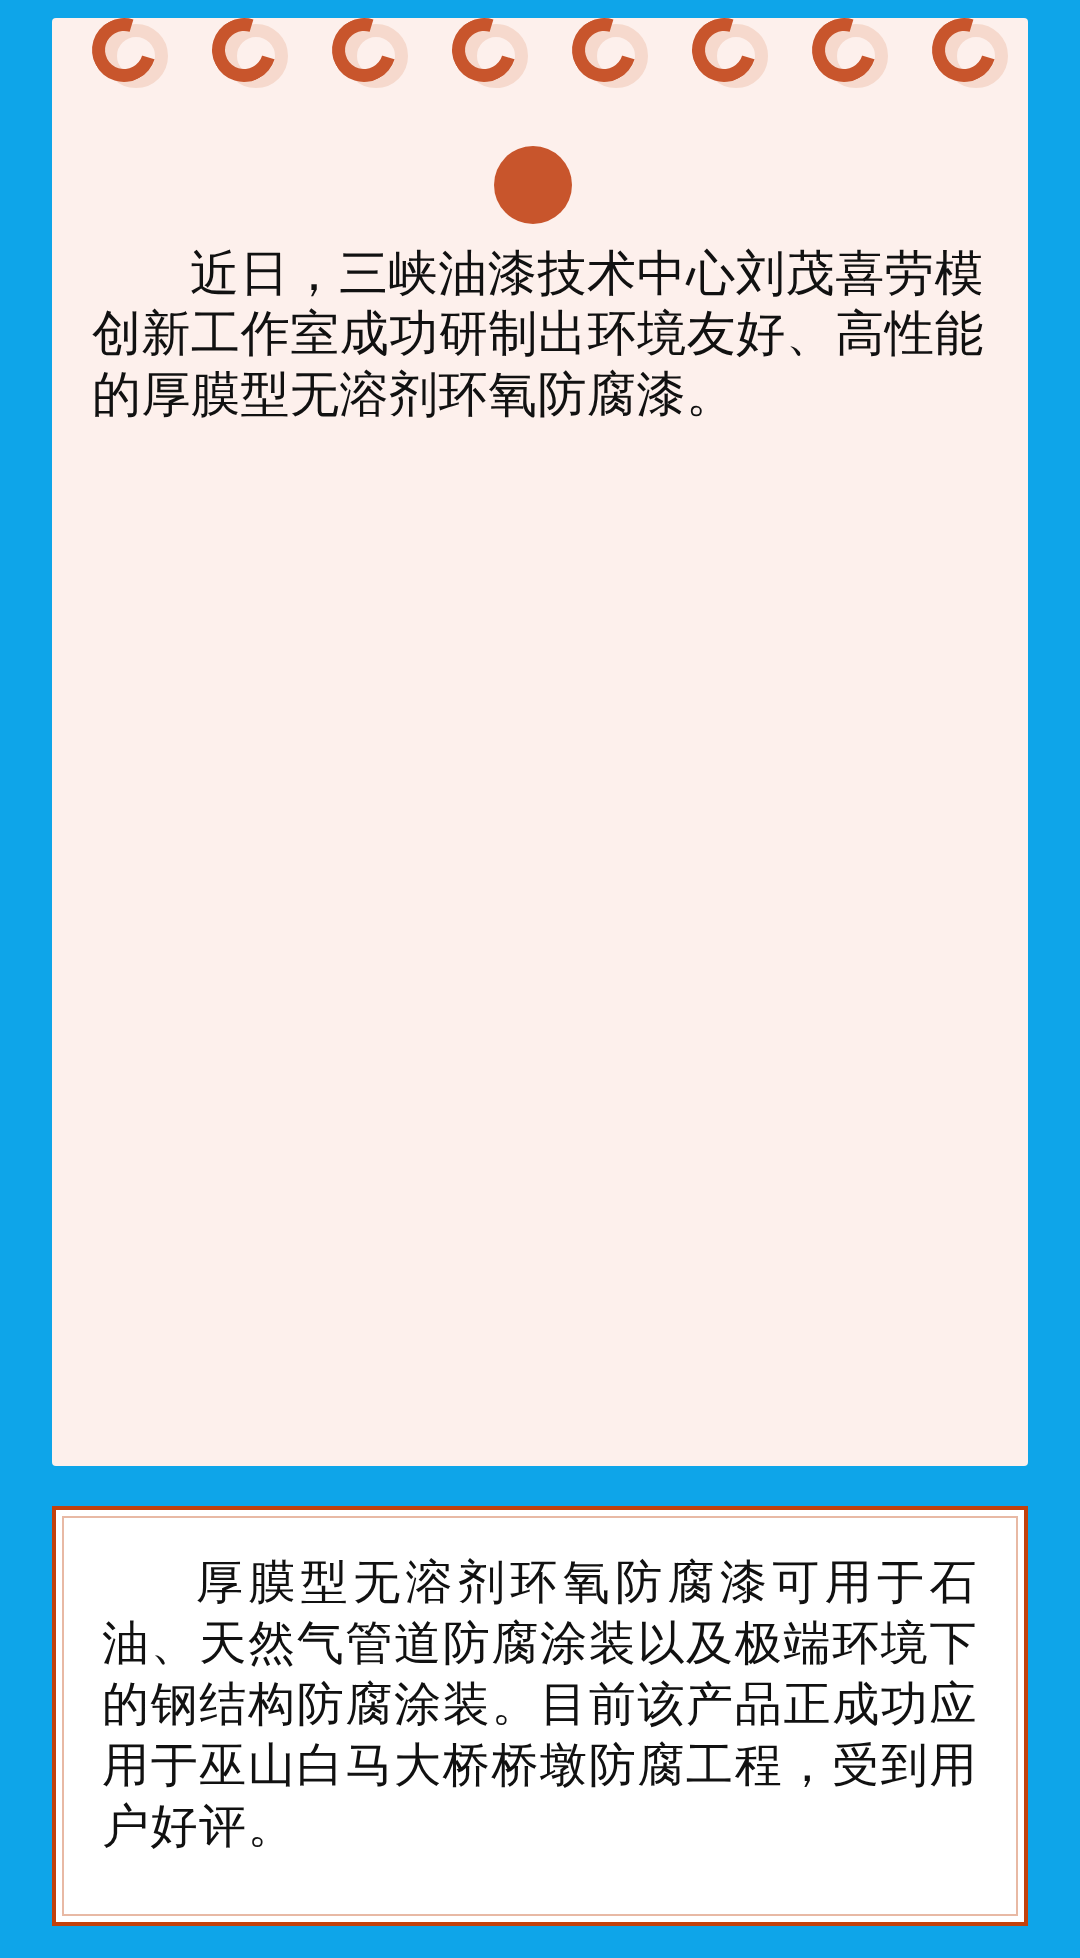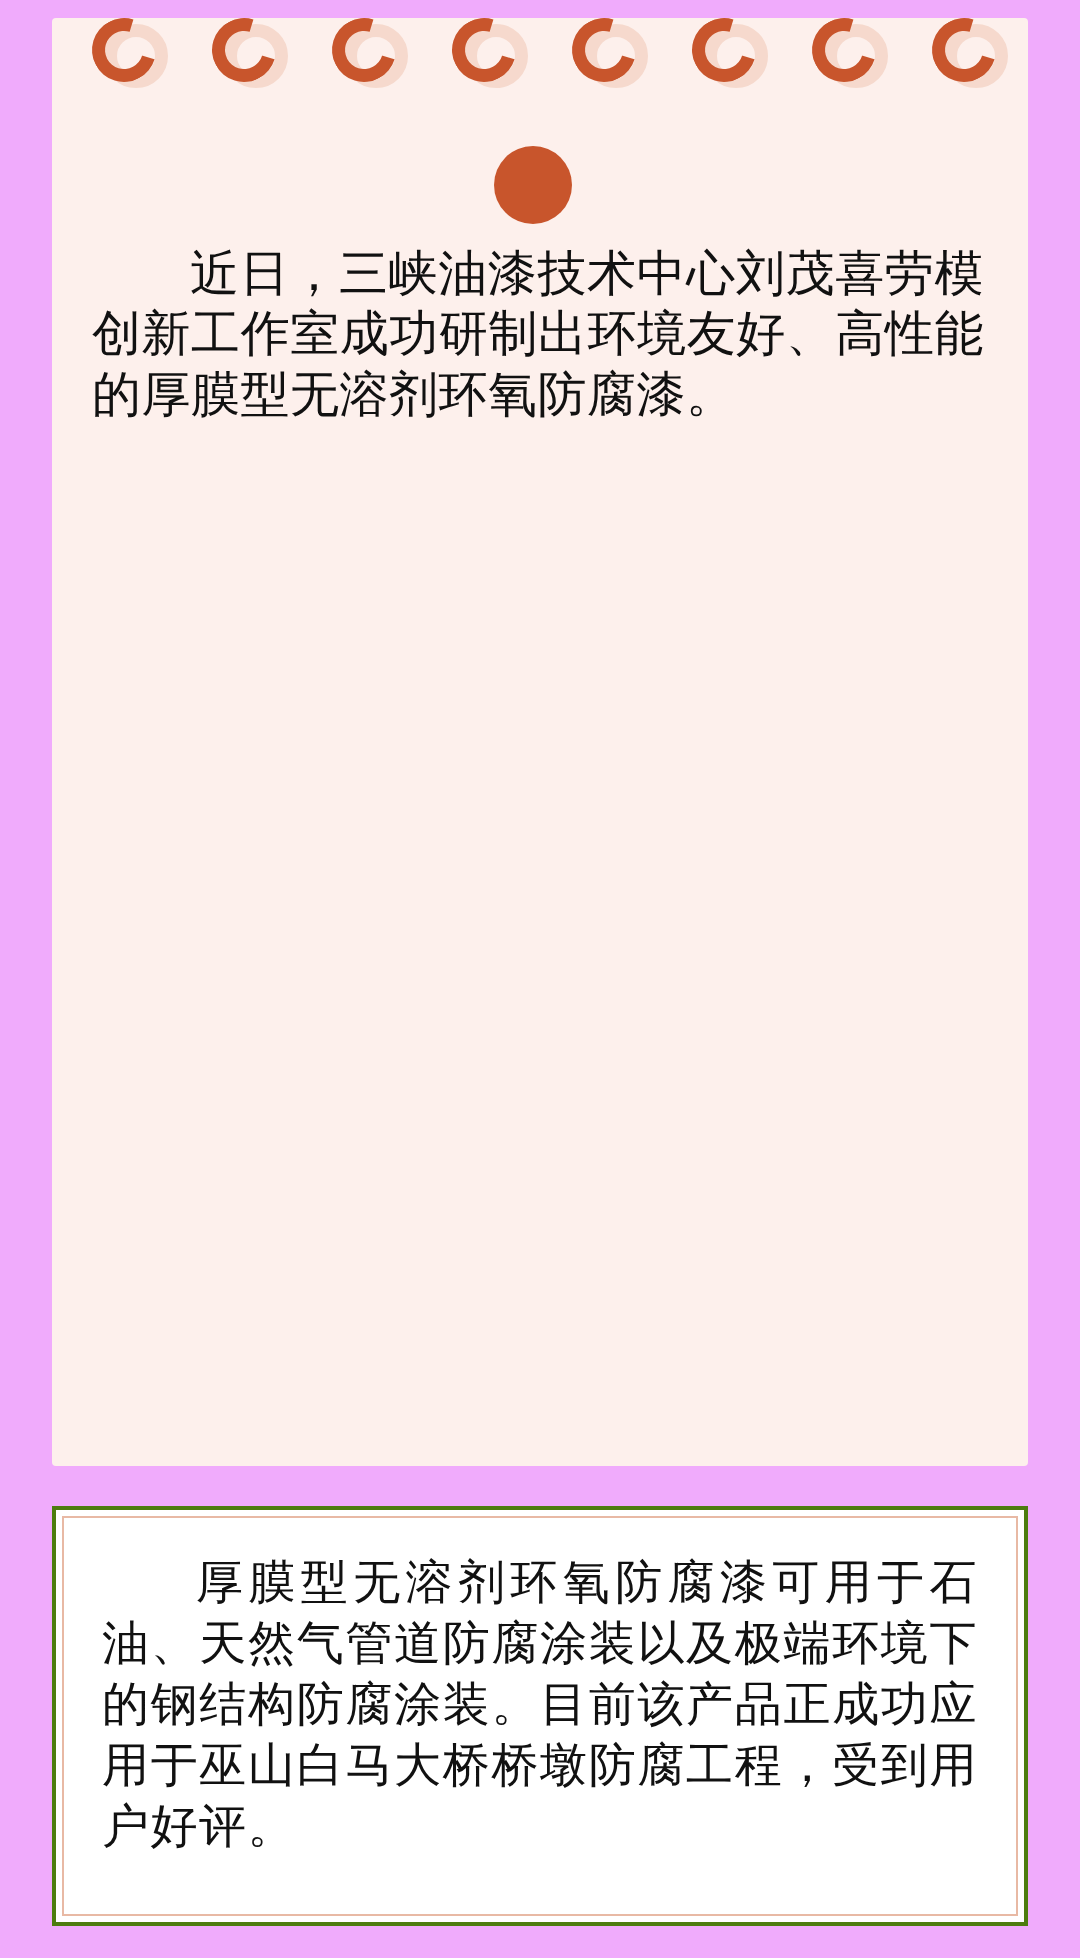--- a/index.html
+++ b/index.html
@@ -11,21 +11,21 @@
     height: 1958px;
     background: #ffffff;
     font-family: "Liberation Sans", sans-serif;
     overflow: hidden;
   }
 
   .page {
     position: relative;
     width: 1080px;
     height: 1958px;
-    background: #f0abfc;
+    background: #0ea5e9;
     box-sizing: border-box;
   }
 
   
   .notepad {
     position: absolute;
     left: 52px;
     top: 18px;
     width: 976px;
     height: 1448px;
@@ -107,21 +107,21 @@
   }
 
   
   .boxcard {
     position: absolute;
     left: 52px;
     top: 1506px;
     width: 976px;
     height: 420px;
     background: #ffffff;
-    border: 4px solid #4d7c0f;
+    border: 4px solid #c2410c;
     box-sizing: border-box;
     padding: 6px;
   }
   .boxcard-inner {
     width: 100%;
     height: 100%;
     border: 2px solid #e8b9a4;
     box-sizing: border-box;
     padding: 34px 38px 0 38px;
   }

